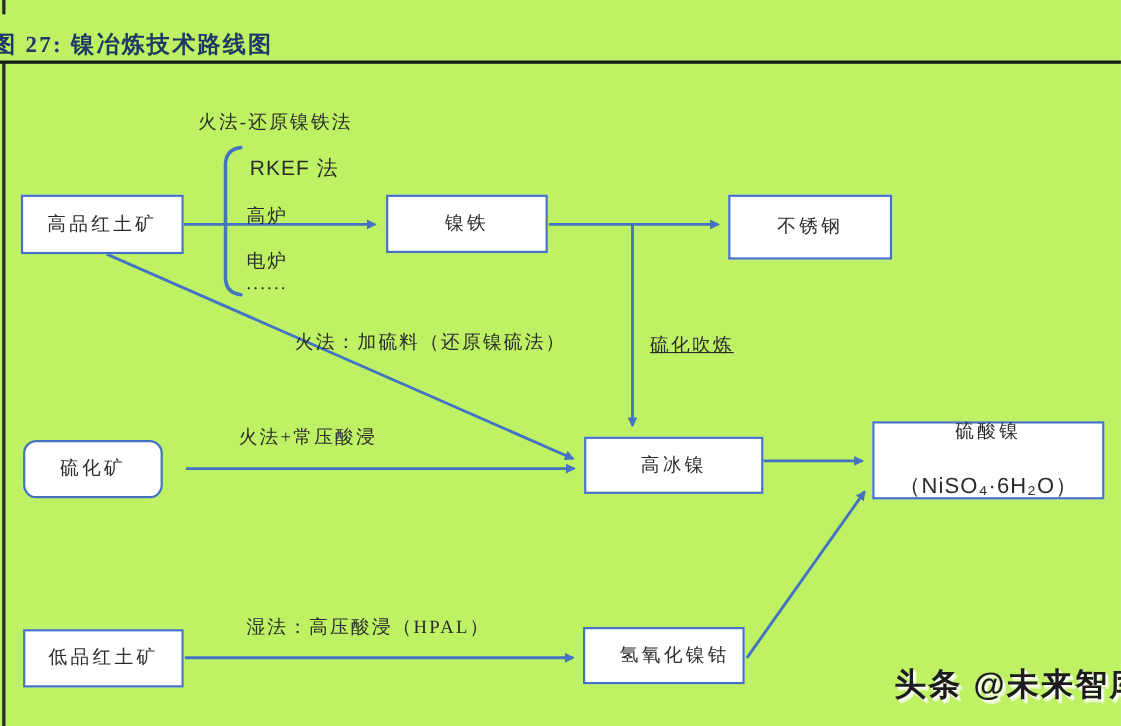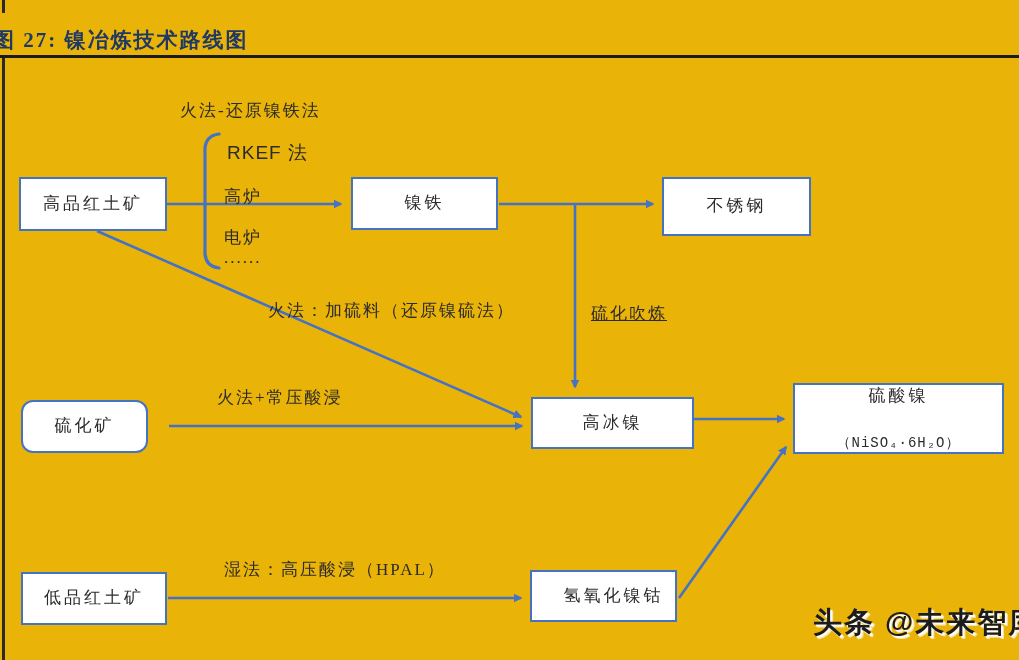--- a/index.html
+++ b/index.html
@@ -1,20 +1,20 @@
 <!DOCTYPE html>
 <html><head>
 <meta charset="utf-8">
 <style>
   html, body { margin: 0; padding: 0; background: #ffffff; }
   #canvas {
     position: relative;
     width: 1019px;
     height: 660px;
-    background: #eab308;
+    background: #bef264;
     overflow: hidden;
     font-family: "Liberation Serif", serif;
   }
   
   .vline { position: absolute; background: #2a2a2a; }
   .hrule { position: absolute; background: #1b1b1b; }
   
   .fig-title {
     position: absolute;
     left: -7px; top: 26px;
@@ -34,22 +34,22 @@
     align-items: center;
     justify-content: center;
     color: #2b2b2b;
     font-size: 17px;
     letter-spacing: 3px;
     line-height: 1.35;
     box-sizing: border-box;
     text-align: center;
   }
   .node .formula {
-    font-family: Liberation Mono, monospace;
-    font-size: 14px;
+    font-family: Liberation Sans, sans-serif;
+    font-size: 20px;
     letter-spacing: 1px;
     margin-top: 26px;
   }
   
   .plabel {
     position: absolute;
     color: #2b2b2b;
     font-size: 17px;
     letter-spacing: 2px;
     white-space: nowrap;

